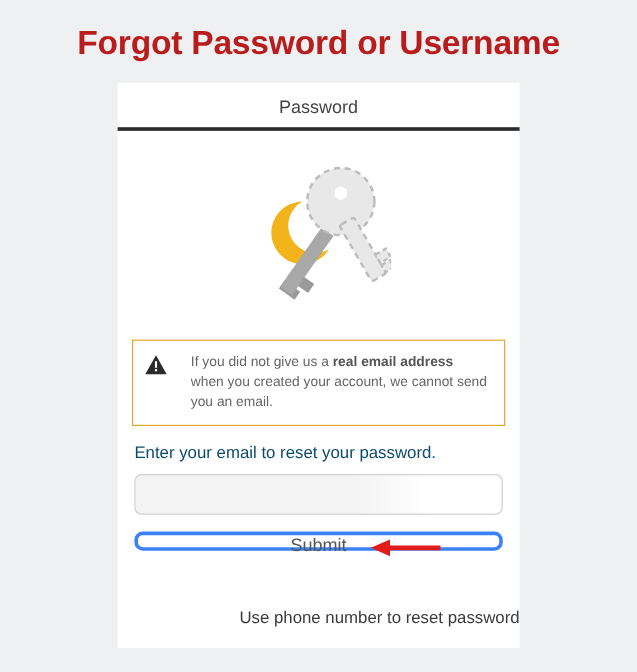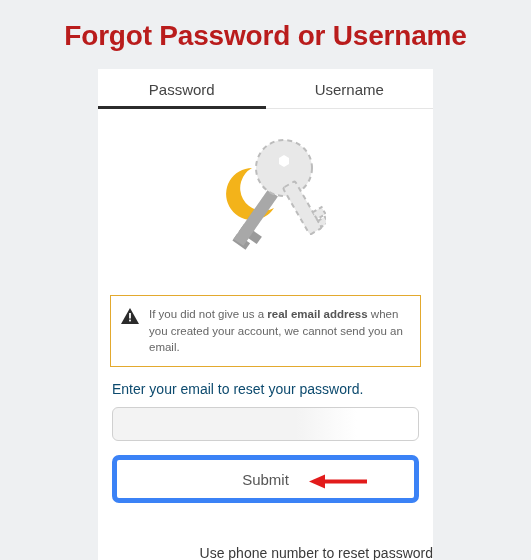--- a/index.html
+++ b/index.html
@@ -47,25 +47,25 @@
       left: 0; right: 0; bottom: -1px;
       height: 3px;
       background: #2b2b2b;
     }
     .key-area {
       display:flex;
       justify-content:center;
       padding: 24px 0 20px;
     }
     .alert {
-      margin: 12px 12px 14px;
+      margin: 0 12px 14px;
       border: 1px solid #e3a92e;
       padding: 10px 12px 10px 10px;
       display: flex;
-      gap: 10px;
+      gap: 20px;
       align-items:flex-start;
     }
     .alert-text {
       font-size: 11.5px;
       color: #666;
       line-height: 1.45;
     }
     .alert-text b { color: #555; font-weight:700; }
     .instr {
       font-size: 14px;
@@ -79,22 +79,22 @@
       border: 1px solid #d0d0d0;
       border-radius: 6px;
       padding: 0 10px;
       font-size: 13px;
       color: #333;
       background: linear-gradient(90deg,#f3f3f3 0%, #f3f3f3 60%, #fff 80%);
     }
     .btn-wrap { padding: 0 14px 8px; position:relative; }
     .submit {
       width: 100%;
-      height: 48px;
-      border: 5px solid #3b82f6;
+      height: 16px;
+      border: 3px solid #3b82f6;
       border-radius: 7px;
       background: #fff;
       font-size: 15px;
       color: #555;
       cursor: pointer;
     }
     .alt-link {
       text-align: right;
       font-size: 14px;
       color: #3a3a3a;
@@ -116,21 +116,20 @@
   </style>
 </head>
 <body>
 
 <h1 class="page-title">Forgot Password or Username</h1>
 
 <div class="card">
 
   <div class="tabs">
     <div class="tab active">Password</div>
-    <div class="tab">Username</div>
   </div>
 
   <div class="key-area">
     <svg width="120" height="130" viewBox="0 0 120 130">
 
       <path d="M46 35 a26 26 0 1 0 22 40 a20 20 0 1 1 -22 -40 Z" fill="#f3b31a"></path>
 
       <g transform="rotate(35 60 70)">
         <rect x="54" y="58" width="12" height="60" fill="#9a9a9a"></rect>
         <rect x="54" y="100" width="22" height="9" fill="#9a9a9a"></rect>

